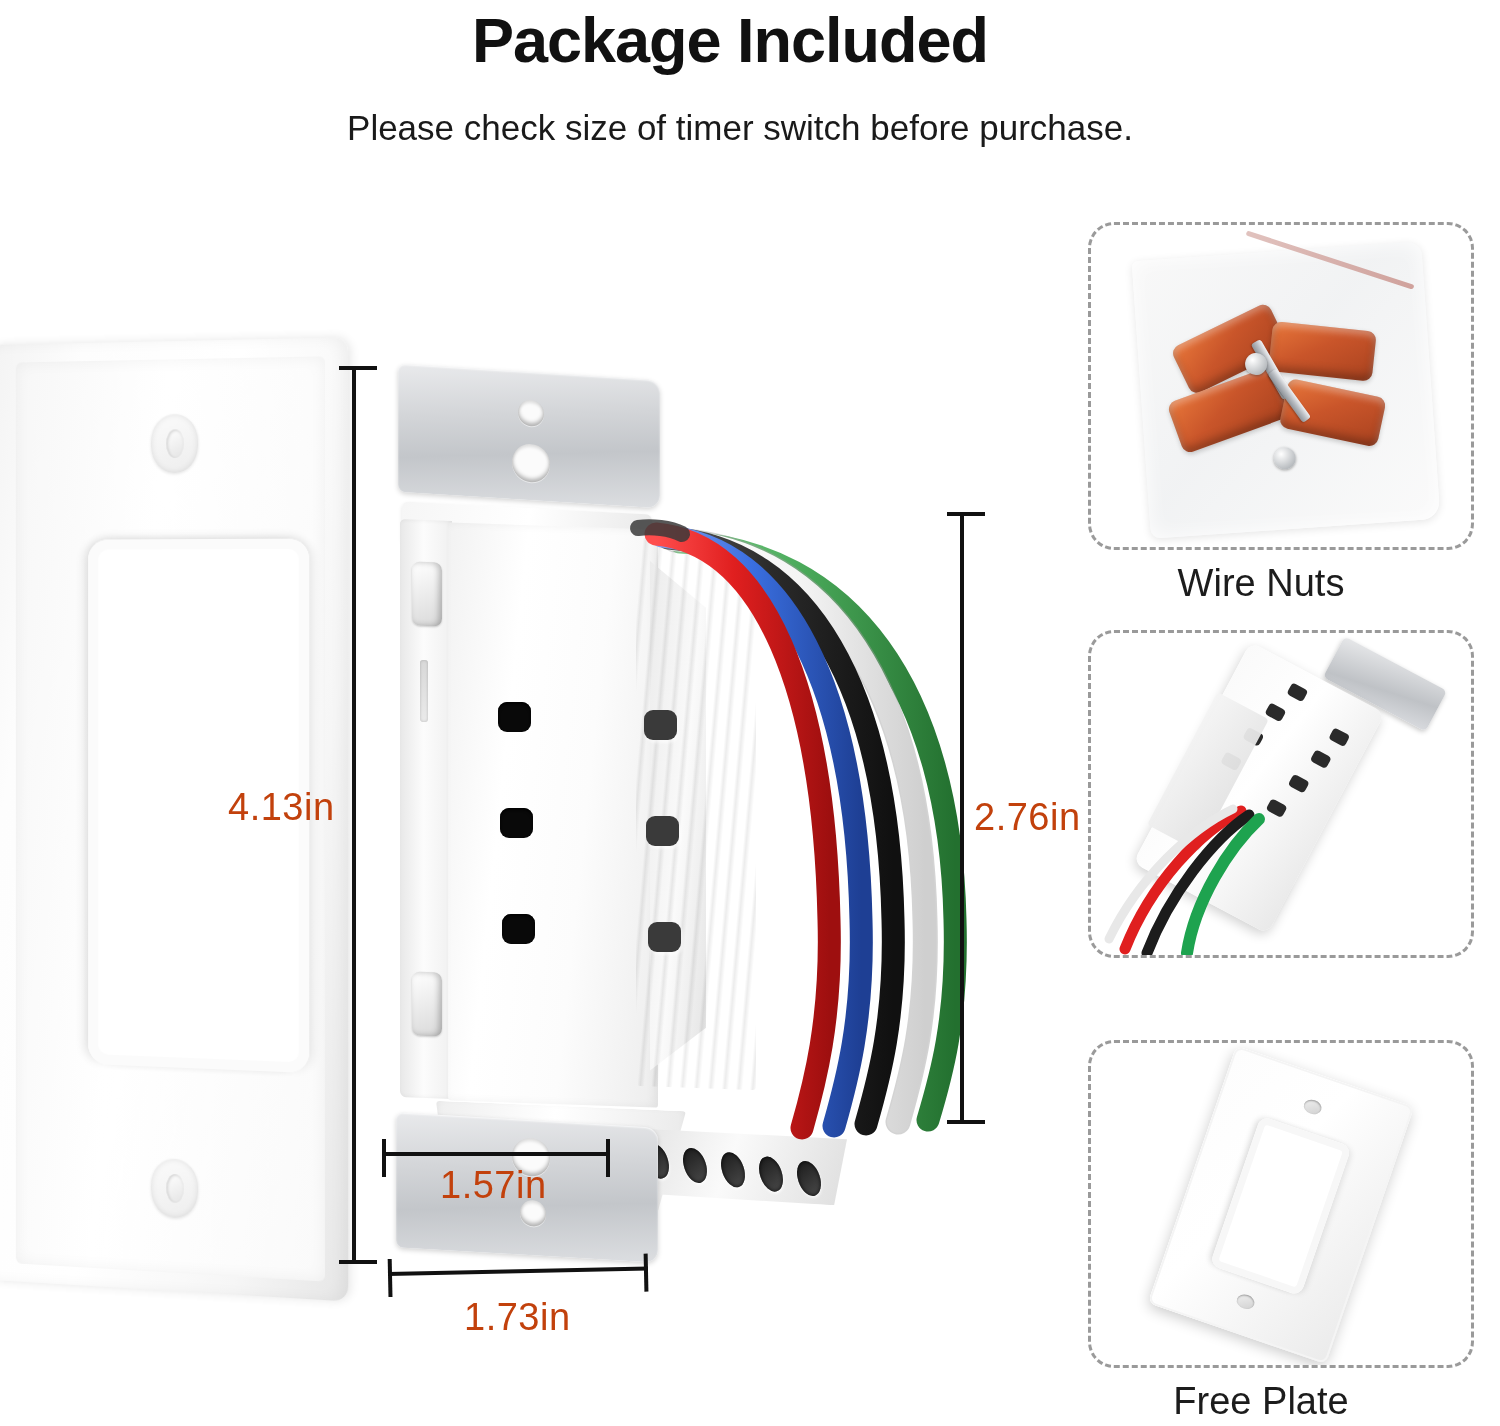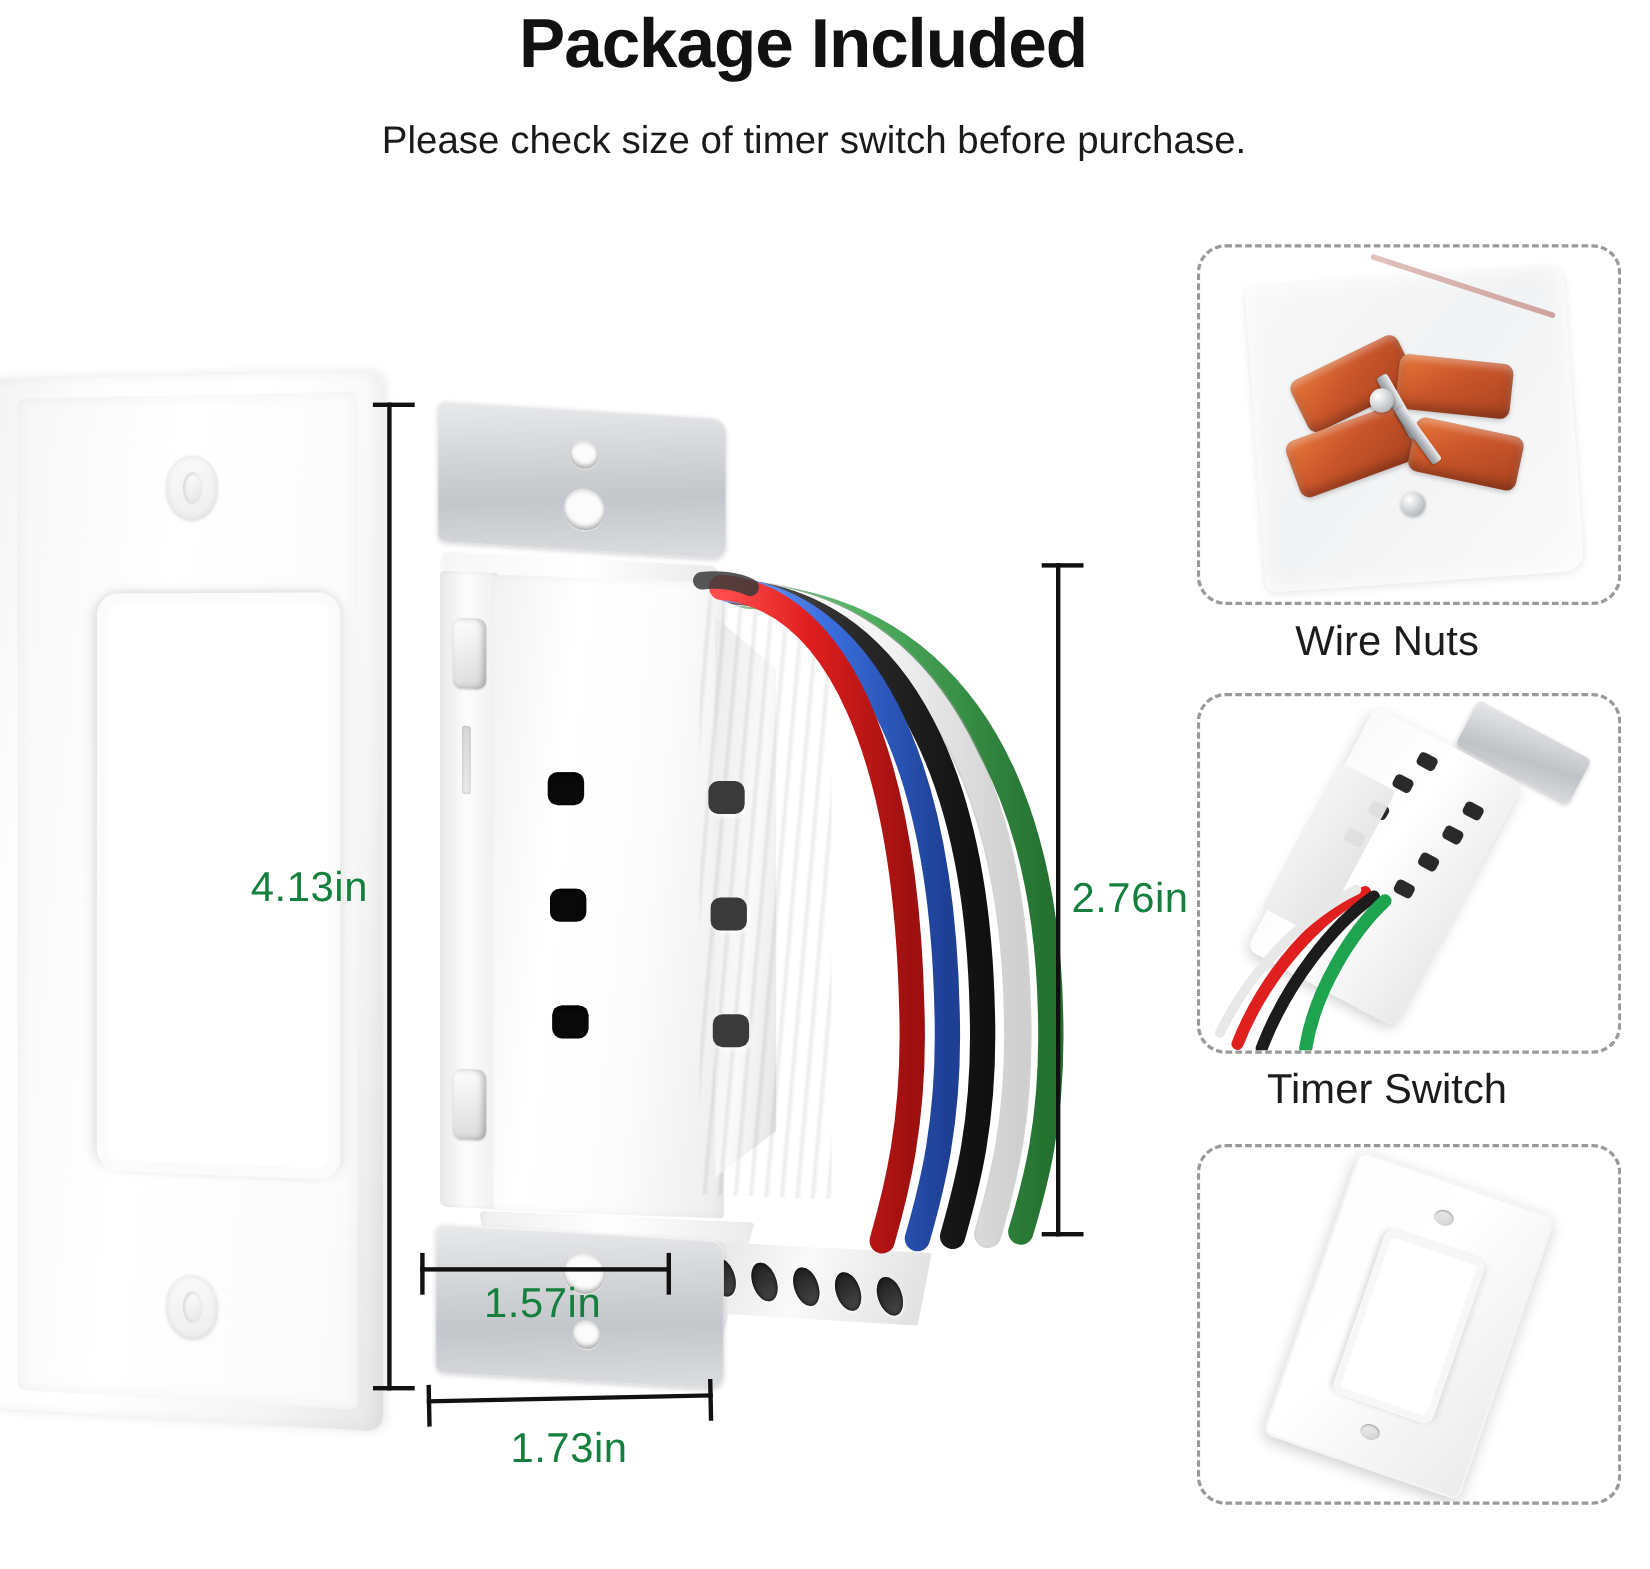--- a/index.html
+++ b/index.html
@@ -341,21 +341,21 @@
     height: 4px;
     background: #111;
   }
   .dim-line-v::before { top: 0; }
   .dim-line-v::after { bottom: 0; }
 
   .dim-label {
     position: absolute;
     font-size: 38px;
     font-weight: 400;
-    color: #15803d;
+    color: #c2410c;
     white-space: nowrap;
     letter-spacing: 0.5px;
   }
 
   .dim-line-h {
     position: absolute;
     height: 0;
     border-top: 4px solid #111;
   }
   .dim-line-h::before,
@@ -676,25 +676,25 @@
       <div class="mini-label"></div>
 
       <svg style="position:absolute; left:0; top:0; width:386px; height:322px;" viewBox="0 0 386 322">
         <path d="M 150 178 C 110 198, 60 250, 34 316" fill="none" stroke="#e01f1f" stroke-width="11" stroke-linecap="round"></path>
         <path d="M 158 182 C 122 206, 78 262, 56 320" fill="none" stroke="#1c1c1c" stroke-width="11" stroke-linecap="round"></path>
         <path d="M 168 186 C 138 214, 104 268, 96 320" fill="none" stroke="#1ea34f" stroke-width="12" stroke-linecap="round"></path>
         <path d="M 142 176 C 100 196, 48 244, 18 306" fill="none" stroke="#e8e8e8" stroke-width="9" stroke-linecap="round"></path>
       </svg>
     </div>
   </div>
-  <div class="card-caption cap-2">Timer Switch</div>
 
   <div class="card card-3">
     <div class="card-art">
       <div class="mini-plate">
         <div class="mini-plate-screw" style="top:26px;"></div>
         <div class="mini-plate-hole"></div>
         <div class="mini-plate-screw" style="top:232px;"></div>
       </div>
     </div>
   </div>
+  <div class="card-caption cap-3">Free Plate</div>
 
 </div>
 
 </body></html>

